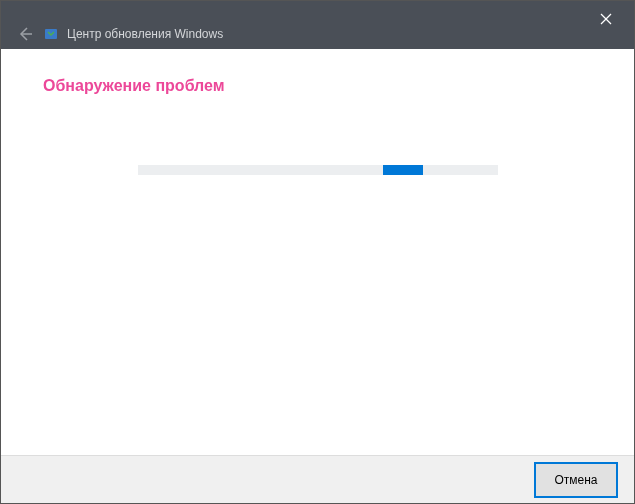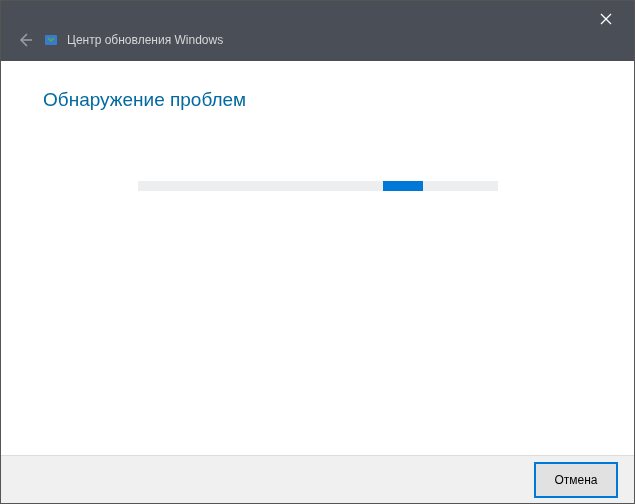--- a/index.html
+++ b/index.html
@@ -16,21 +16,21 @@
     }
     .window {
       width: 635px;
       height: 504px;
       border: 1px solid #555;
       display: flex;
       flex-direction: column;
       background: #fff;
     }
     .titlebar {
-      height: 60px;
+      height: 48px;
       background: #4a4f57;
       display: flex;
       align-items: center;
       position: relative;
       padding: 0 16px;
     }
     .close-btn {
       position: absolute;
       top: 6px;
       right: 12px;
@@ -70,23 +70,23 @@
       color: #d4d6d9;
       font-size: 12px;
       margin-top: 18px;
     }
     .content {
       flex: 1;
       padding: 28px 42px;
       background: #fff;
     }
     .heading {
-      color: #0369a1;
-      font-size: 19px;
-      font-weight: 400;
+      color: #ec4899;
+      font-size: 16px;
+      font-weight: 700;
     }
     .progress-container {
       margin-top: 70px;
       display: flex;
       justify-content: center;
     }
     .progress-bar {
       width: 360px;
       height: 10px;
       background: #eceef0;

